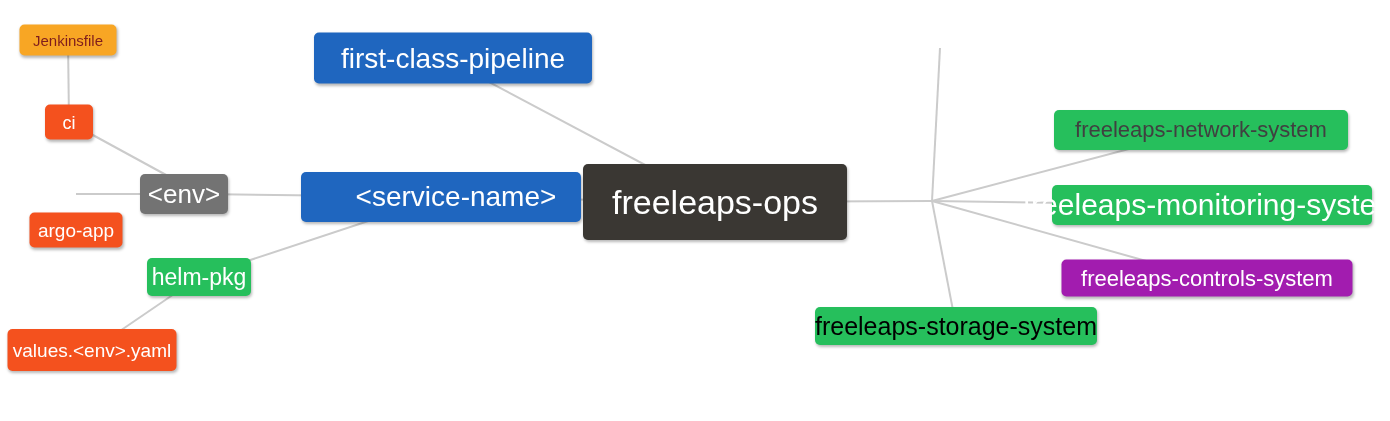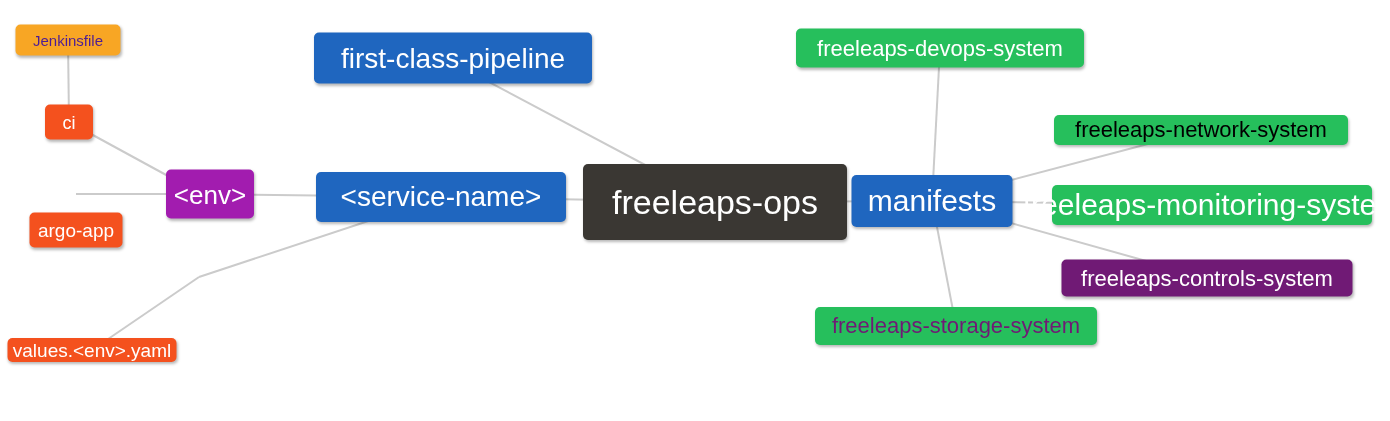--- a/index.html
+++ b/index.html
@@ -58,28 +58,27 @@
       <line x1="441" y1="197" x2="715" y2="202" stroke="#cbcbcb" stroke-width="2"></line>
       <line x1="453" y1="63" x2="715" y2="202" stroke="#cbcbcb" stroke-width="2"></line>
       <line x1="715" y1="202" x2="932" y2="201" stroke="#cbcbcb" stroke-width="2"></line>
       <line x1="932" y1="201" x2="940" y2="48" stroke="#cbcbcb" stroke-width="2"></line>
       <line x1="932" y1="201" x2="1201" y2="130" stroke="#cbcbcb" stroke-width="2"></line>
       <line x1="932" y1="201" x2="1212" y2="205" stroke="#cbcbcb" stroke-width="2"></line>
       <line x1="932" y1="201" x2="1207" y2="278" stroke="#cbcbcb" stroke-width="2"></line>
       <line x1="932" y1="201" x2="956" y2="326" stroke="#cbcbcb" stroke-width="2"></line>
     </svg>
   <div class="nodes-layer" id="nodes-layer">
-      <div class="node" style="left: 68px; top: 40px; width: 105px; height: 31px; font-size: 15px; background: rgb(248, 166, 36); color: #4c1d95;">Jenkinsfile</div>
+      <div class="node" style="left: 68px; top: 40px; width: 97px; height: 31px; font-size: 15px; background: rgb(248, 166, 36); color: #7f1d1d;">Jenkinsfile</div>
       <div class="node" style="left: 69px; top: 122px; width: 48px; height: 35px; font-size: 18px; background: rgb(244, 81, 30); color: rgb(255, 255, 255);">ci</div>
       <div class="node" style="left: 76px; top: 194px; width: 93px; height: 35px; font-size: 19px; background: rgb(244, 81, 30); color: rgb(255, 255, 255); margin-top: 36px;">argo-app</div>
-      <div class="node" style="left: 210px; top: 194px; width: 88px; height: 49px; font-size: 26px; background: #a21caf; color: rgb(255, 255, 255);">&lt;env&gt;</div>
-      <div class="node" style="left: 92px; top: 350px; width: 169px; height: 24px; font-size: 19px; background: rgb(244, 81, 30); color: rgb(255, 255, 255);">values.&lt;env&gt;.yaml</div>
+      <div class="node" style="left: 184px; top: 194px; width: 88px; height: 40px; font-size: 26px; background: #737373; color: rgb(255, 255, 255);">&lt;env&gt;</div>
+      <div class="node" style="left: 199px; top: 277px; width: 104px; height: 38px; font-size: 23px; background: rgb(38, 191, 92); color: rgb(255, 255, 255);">helm-pkg</div>
+      <div class="node" style="left: 92px; top: 350px; width: 169px; height: 42px; font-size: 19px; background: rgb(244, 81, 30); color: rgb(255, 255, 255);">values.&lt;env&gt;.yaml</div>
       <div class="node" style="left: 453px; top: 58px; width: 278px; height: 51px; font-size: 28px; background: rgb(31, 102, 191); color: rgb(255, 255, 255);">first-class-pipeline</div>
-      <div class="node" style="left: 441px; top: 197px; width: 250px; height: 50px; font-size: 28px; background: rgb(31, 102, 191); color: rgb(255, 255, 255);">&lt;service-name&gt;</div>
+      <div class="node" style="left: 441px; top: 197px; width: 250px; height: 50px; font-size: 28px; background: rgb(31, 102, 191); color: rgb(255, 255, 255); padding-left: 30px;">&lt;service-name&gt;</div>
       <div class="node" style="left: 715px; top: 202px; width: 264px; height: 76px; font-size: 34px; background: rgb(58, 55, 51); color: rgb(255, 255, 255);">freeleaps-ops</div>
-      <div class="node" style="left: 932px; top: 201px; width: 161px; height: 52px; font-size: 30px; background: rgb(31, 102, 191); color: rgb(255, 255, 255);">manifests</div>
-      <div class="node" style="left: 940px; top: 48px; width: 288px; height: 39px; font-size: 22px; background: rgb(38, 191, 92); color: rgb(255, 255, 255);">freeleaps-devops-system</div>
-      <div class="node" style="left: 1201px; top: 130px; width: 294px; height: 30px; font-size: 22px; background: rgb(38, 191, 92); color: #000000;">freeleaps-network-system</div>
+      <div class="node" style="left: 1201px; top: 130px; width: 294px; height: 40px; font-size: 22px; background: rgb(38, 191, 92); color: #404040;">freeleaps-network-system</div>
       <div class="node" style="left: 1212px; top: 205px; width: 320px; height: 40px; font-size: 30px; background: rgb(38, 191, 92); color: rgb(255, 255, 255);">freeleaps-monitoring-system</div>
-      <div class="node" style="left: 1207px; top: 278px; width: 291px; height: 37px; font-size: 22px; background: #701a75; color: rgb(255, 255, 255);">freeleaps-controls-system</div>
-      <div class="node" style="left: 956px; top: 326px; width: 282px; height: 38px; font-size: 22px; background: rgb(38, 191, 92); color: #701a75;">freeleaps-storage-system</div>
+      <div class="node" style="left: 1207px; top: 278px; width: 291px; height: 37px; font-size: 22px; background: #a21caf; color: rgb(255, 255, 255);">freeleaps-controls-system</div>
+      <div class="node" style="left: 956px; top: 326px; width: 282px; height: 38px; font-size: 25px; background: rgb(38, 191, 92); color: #000000;">freeleaps-storage-system</div>
     </div>
 </div>
 
 </body></html>

